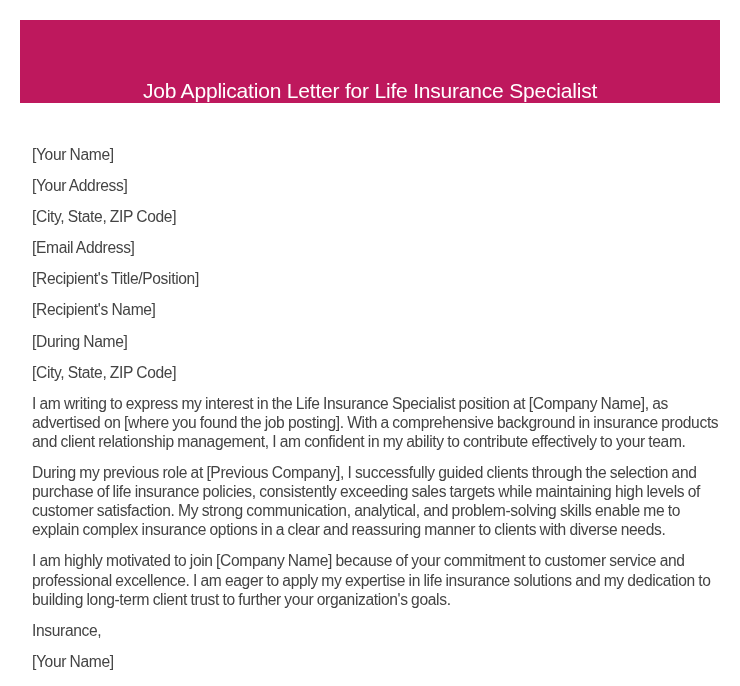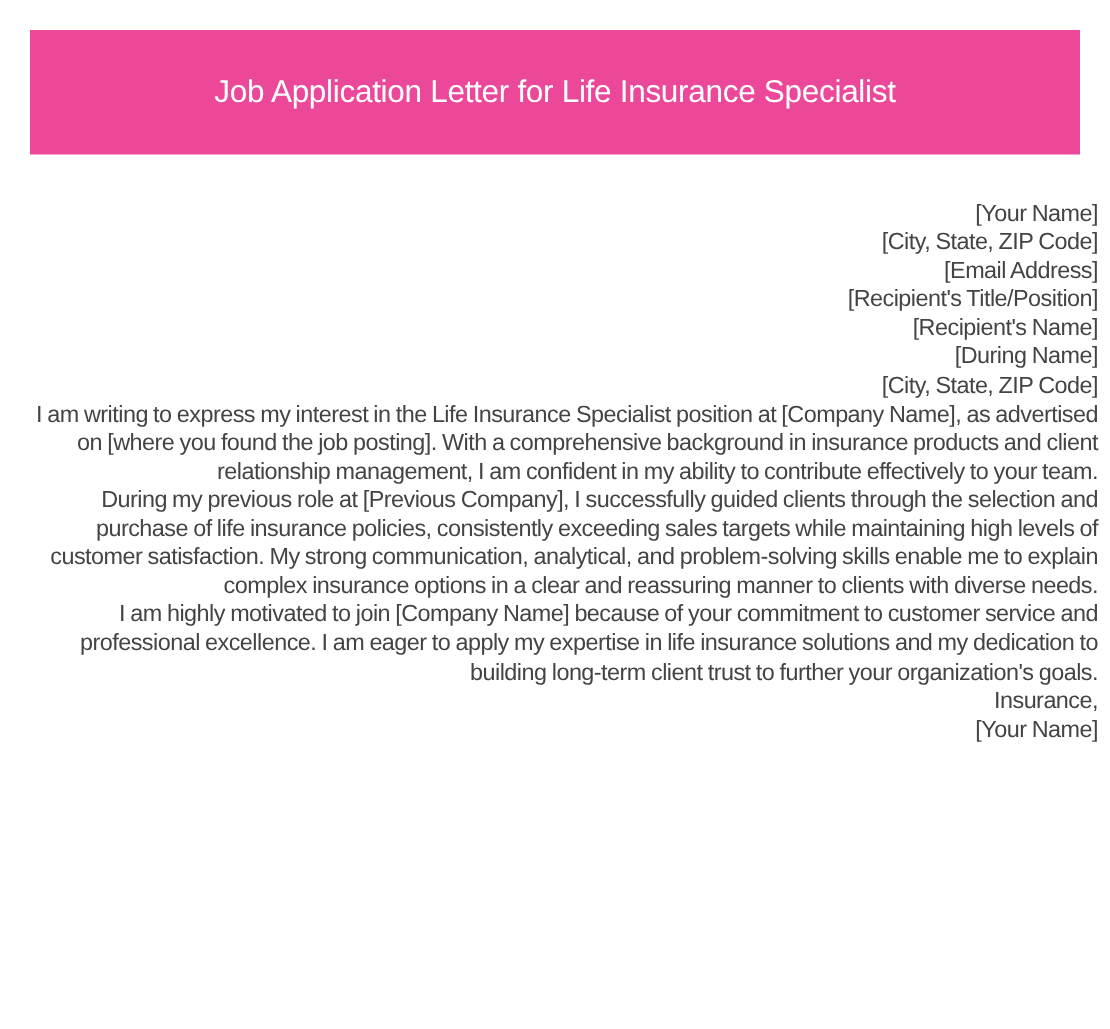--- a/index.html
+++ b/index.html
@@ -1,43 +1,44 @@
 <!DOCTYPE html>
 <html><head>
 <meta charset="utf-8">
 <style>
   html, body { margin: 0; padding: 0; background: #ffffff; }
   body { width: 740px; height: 686px; overflow: hidden; position: relative; }
   .header {
     position: absolute; left: 20px; top: 20px; width: 700px; height: 83px;
-    background: #ec4899;
-    display: flex; align-items: center; justify-content: center;
+    background: #be185d;
+    display: flex; align-items: flex-end; justify-content: center;
   }
   .header h1 {
     margin: 0; color: #ffffff; font-weight: normal;
     font-family: "Liberation Sans", sans-serif; font-size: 21px;
     letter-spacing: -0.2px;
   }
   .letter {
     position: absolute; left: 20px; top: 133px; width: 712px;
     font-family: "Liberation Sans", sans-serif; font-size: 15.6px;
     line-height: 19.1px; color: #444444; letter-spacing: -0.35px;
     word-spacing: -0.5px;
   }
-  .letter p { margin: 0; text-align: right; }
+  .letter p { margin: 12px; }
 </style>
 </head>
 <body>
 
 <div class="header">
   <h1>Job Application Letter for Life Insurance Specialist</h1>
 </div>
 
 <div class="letter">
   <p>[Your Name]</p>
+  <p>[Your Address]</p>
   <p>[City, State, ZIP Code]</p>
   <p>[Email Address]</p>
   <p>[Recipient's Title/Position]</p>
   <p>[Recipient's Name]</p>
   <p>[During Name]</p>
   <p>[City, State, ZIP Code]</p>
   <p>I am writing to express my interest in the Life Insurance Specialist position at [Company Name], as advertised on [where you found the job posting]. With a comprehensive background in insurance products and client relationship management, I am confident in my ability to contribute effectively to your team.</p>
   <p>During my previous role at [Previous Company], I successfully guided clients through the selection and purchase of life insurance policies, consistently exceeding sales targets while maintaining high levels of customer satisfaction. My strong communication, analytical, and problem-solving skills enable me to explain complex insurance options in a clear and reassuring manner to clients with diverse needs.</p>
   <p>I am highly motivated to join [Company Name] because of your commitment to customer service and professional excellence. I am eager to apply my expertise in life insurance solutions and my dedication to building long-term client trust to further your organization's goals.</p>
   <p>Insurance,</p>

